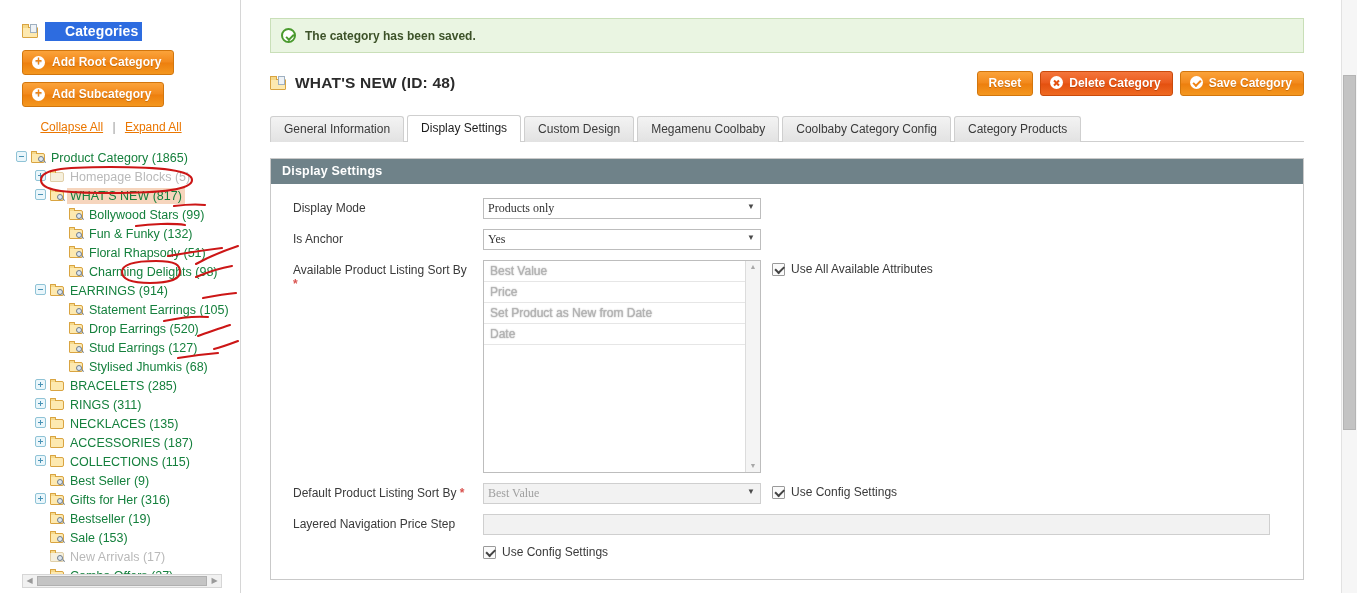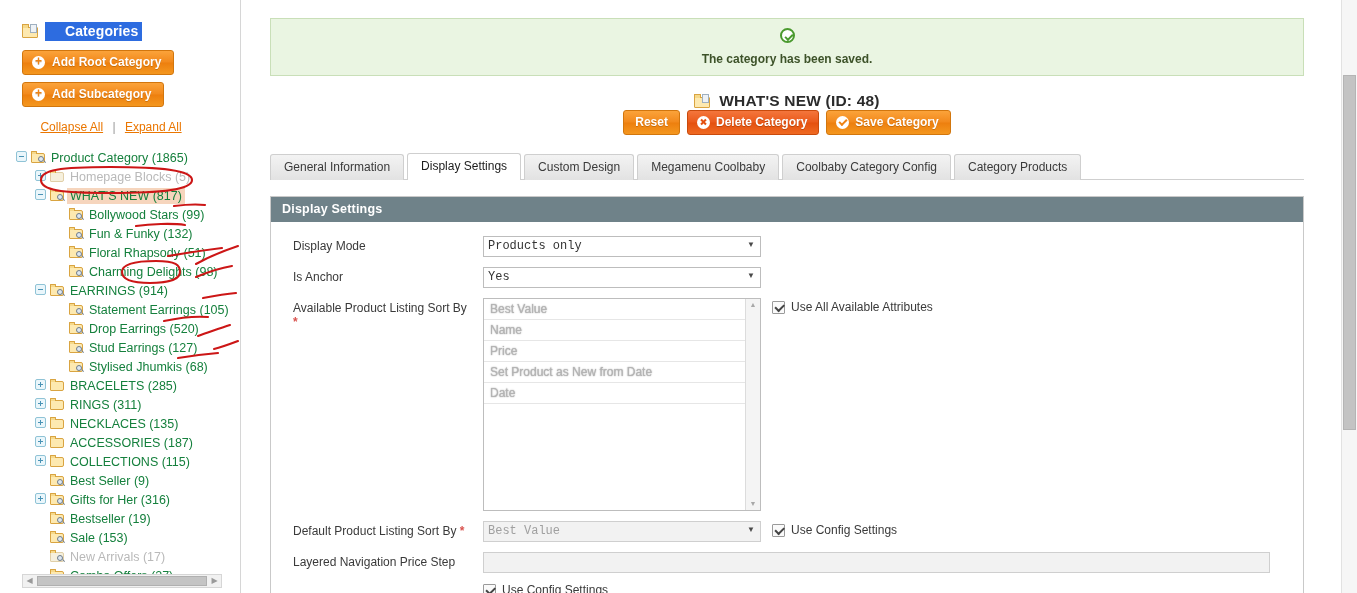--- a/index.html
+++ b/index.html
@@ -128,36 +128,35 @@
     width: 1090px; height: 593px;
     background: #ffffff;
     overflow: hidden;
   }
   .msg-success {
     margin: 18px 28px 0 28px;
     background: #eaf5e2;
     border: 1px solid #c9dfb8;
     padding: 9px 10px;
     display: flex; align-items: center; gap: 9px;
-    font-size: 12px; font-weight: bold; color: #3d5229; flex-direction: column;
+    font-size: 12px; font-weight: bold; color: #3d5229;
   }
   .check-circle {
     width: 15px; height: 15px; border-radius: 50%;
     border: 2px solid #4a9a2e; flex: none; position: relative; background:#fff;
   }
   .check-circle::after {
     content:""; position:absolute; left:3px; top:3.5px; width:6px; height:3px;
     border-left:2px solid #4a9a2e; border-bottom:2px solid #4a9a2e;
     transform: rotate(-45deg);
   }
   .page-head {
     margin: 16px 28px 0 28px;
     display: flex; align-items: center; justify-content: space-between;
     min-height: 28px;
-    flex-direction: column;
   }
   .page-title-wrap { display: flex; align-items: center; gap: 8px; }
   .page-title {
     font-size: 15.5px; font-weight: bold; color: #2b2b2b; letter-spacing: .2px;
   }
   .folder-big { width: 17px; height: 15px; position: relative; flex:none; }
   .folder-big .fbody { position:absolute; left:0; top:3px; width:16px; height:11px; background:#fde9b0; border:1px solid #d9a441; border-radius:1px; }
   .folder-big .ftab { position:absolute; left:0; top:0; width:7px; height:4px; background:#f6d98a; border:1px solid #d9a441; border-bottom:none; }
   .folder-big .fpg { position:absolute; left:8px; top:0px; width:7px; height:9px; background:#eef2f6; border:1px solid #9fb0c0; }
   .head-btns { display: flex; align-items: center; gap: 7px; justify-content: center; }
@@ -235,21 +234,21 @@
   .flabel {
     width: 212px; flex: none; text-align: left;
     padding: 3px 12px 0 22px; font-size: 12px; color: #3a3a3a;
   }
   .req { color: #d9534f; font-weight: bold; }
   .fctrl { flex: 1; display: flex; align-items: flex-start; gap: 11px; }
 
   select.sel, .fake-sel {
     width: 278px; height: 21px;
     border: 1px solid #bdbdbd; background: #ffffff;
-    font-family: Liberation Mono, monospace; font-size: 12px; color: #333;
+    font-family: Liberation Serif, serif; font-size: 12px; color: #333;
     padding: 1px 20px 1px 4px;
     border-radius: 0;
     -webkit-appearance: none; appearance: none;
     position: relative;
   }
   .selwrap { position: relative; width: 278px; }
   .selwrap::after {
     content: "▼"; position: absolute; right: 6px; top: 4px;
     font-size: 8px; color: #4a4a4a; pointer-events: none;
   }
@@ -650,21 +649,20 @@
 
         <div class="frow">
           <div class="flabel">
             <span>Available Product Listing Sort By</span>
             <span class="req">*</span>
           </div>
           <div class="fctrl">
             <div class="msel">
               <div class="msel-list" id="msel-list">
                   <div class="msel-opt">Best Value</div>
-                  <div class="msel-opt">Name</div>
                   <div class="msel-opt">Price</div>
                   <div class="msel-opt">Set Product as New from Date</div>
                   <div class="msel-opt">Date</div>
                 </div>
               <div class="msel-sb">
                 <span class="sb-arrow">▲</span>
                 <span class="sb-arrow">▼</span>
               </div>
             </div>
             <div class="cbrow">

